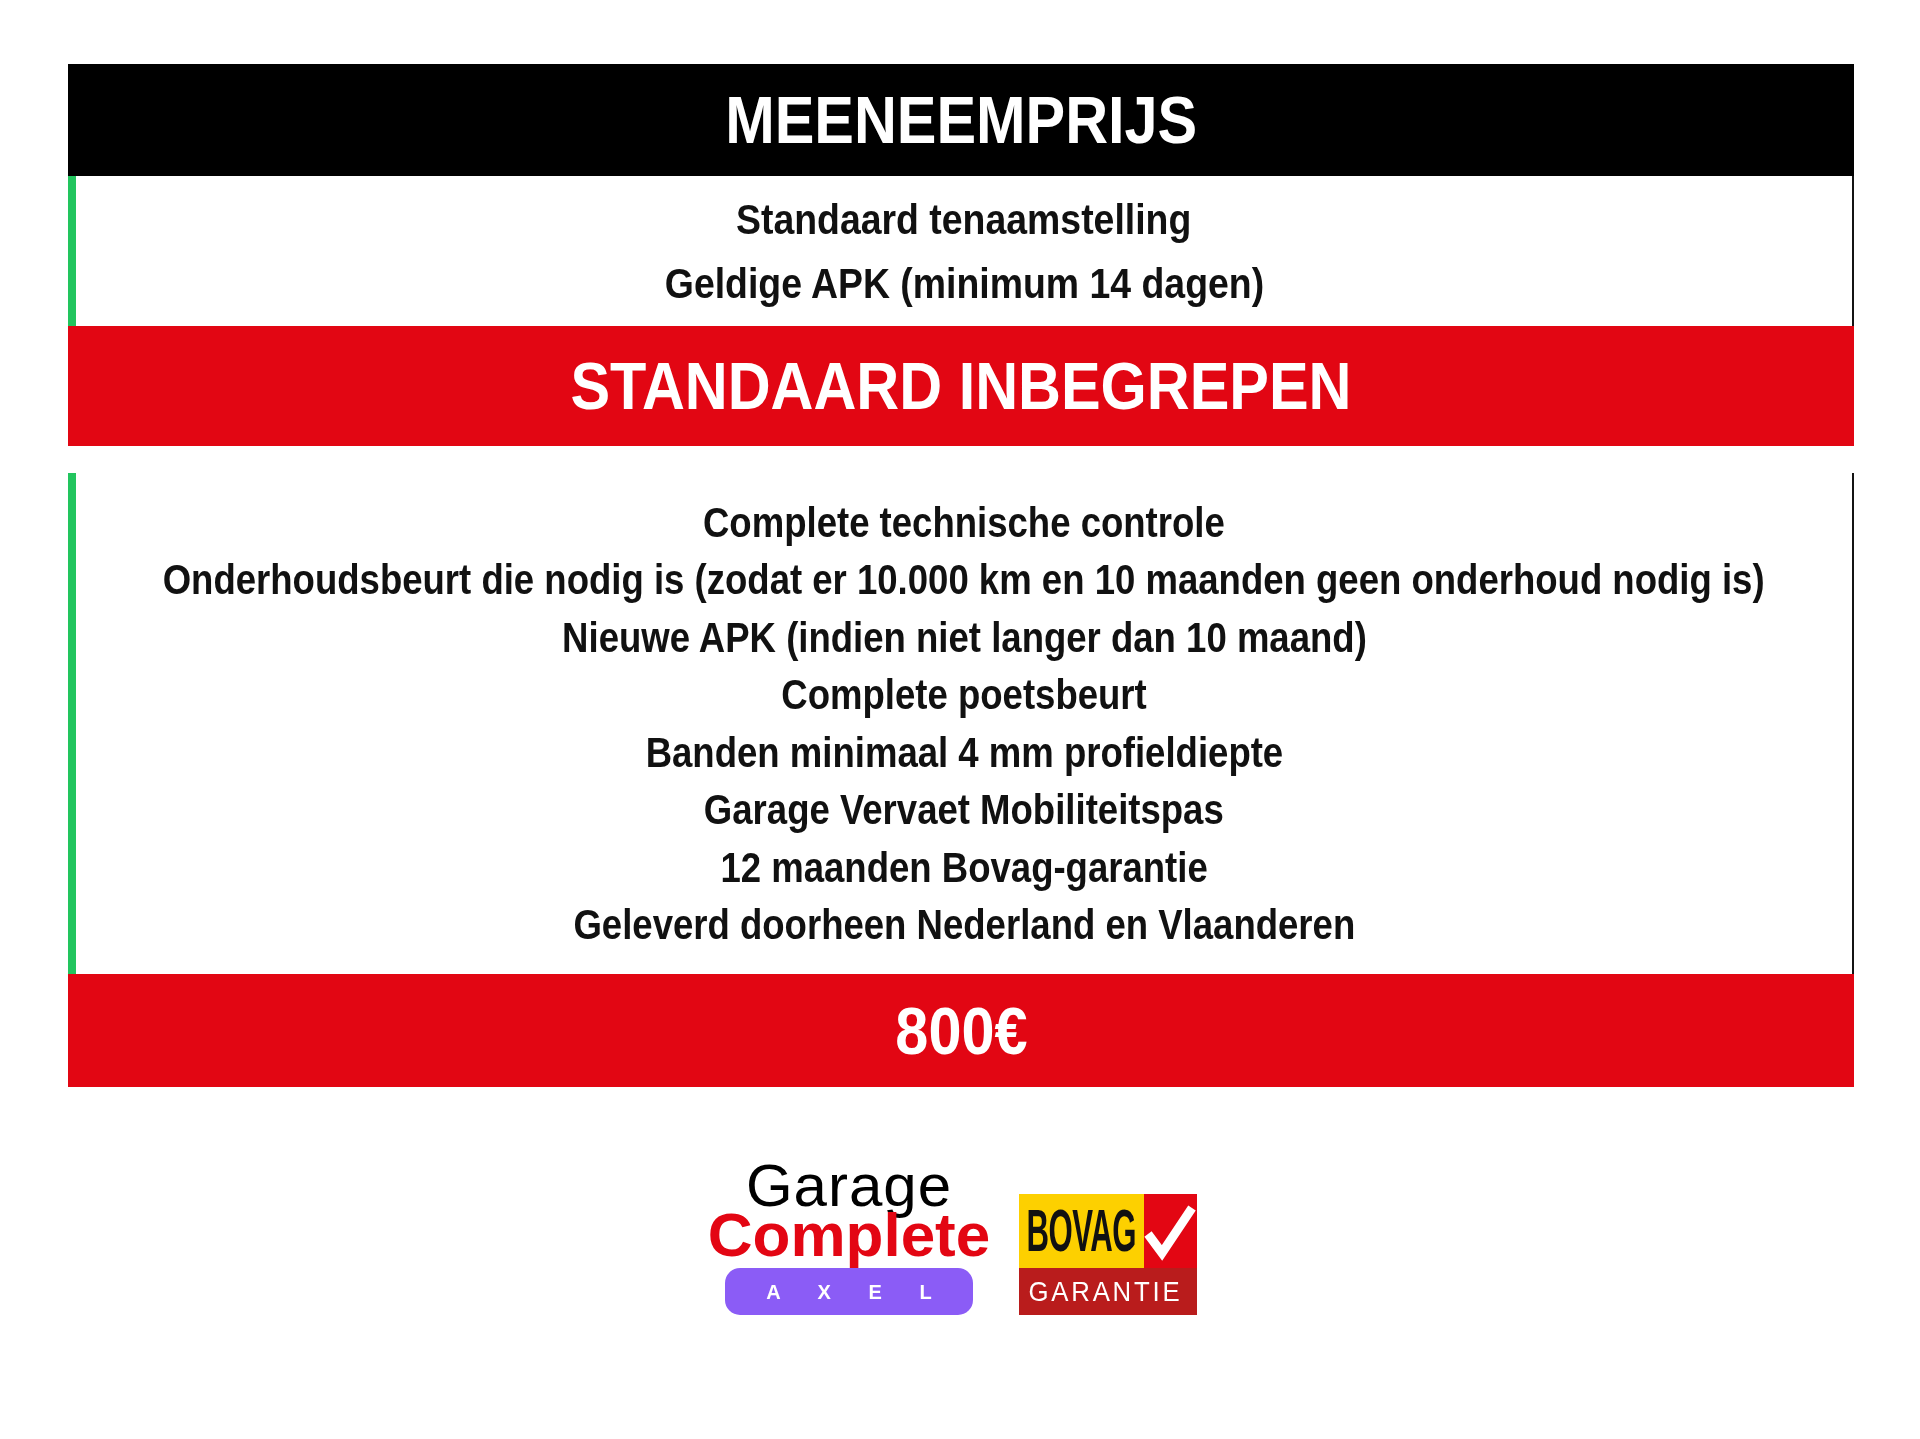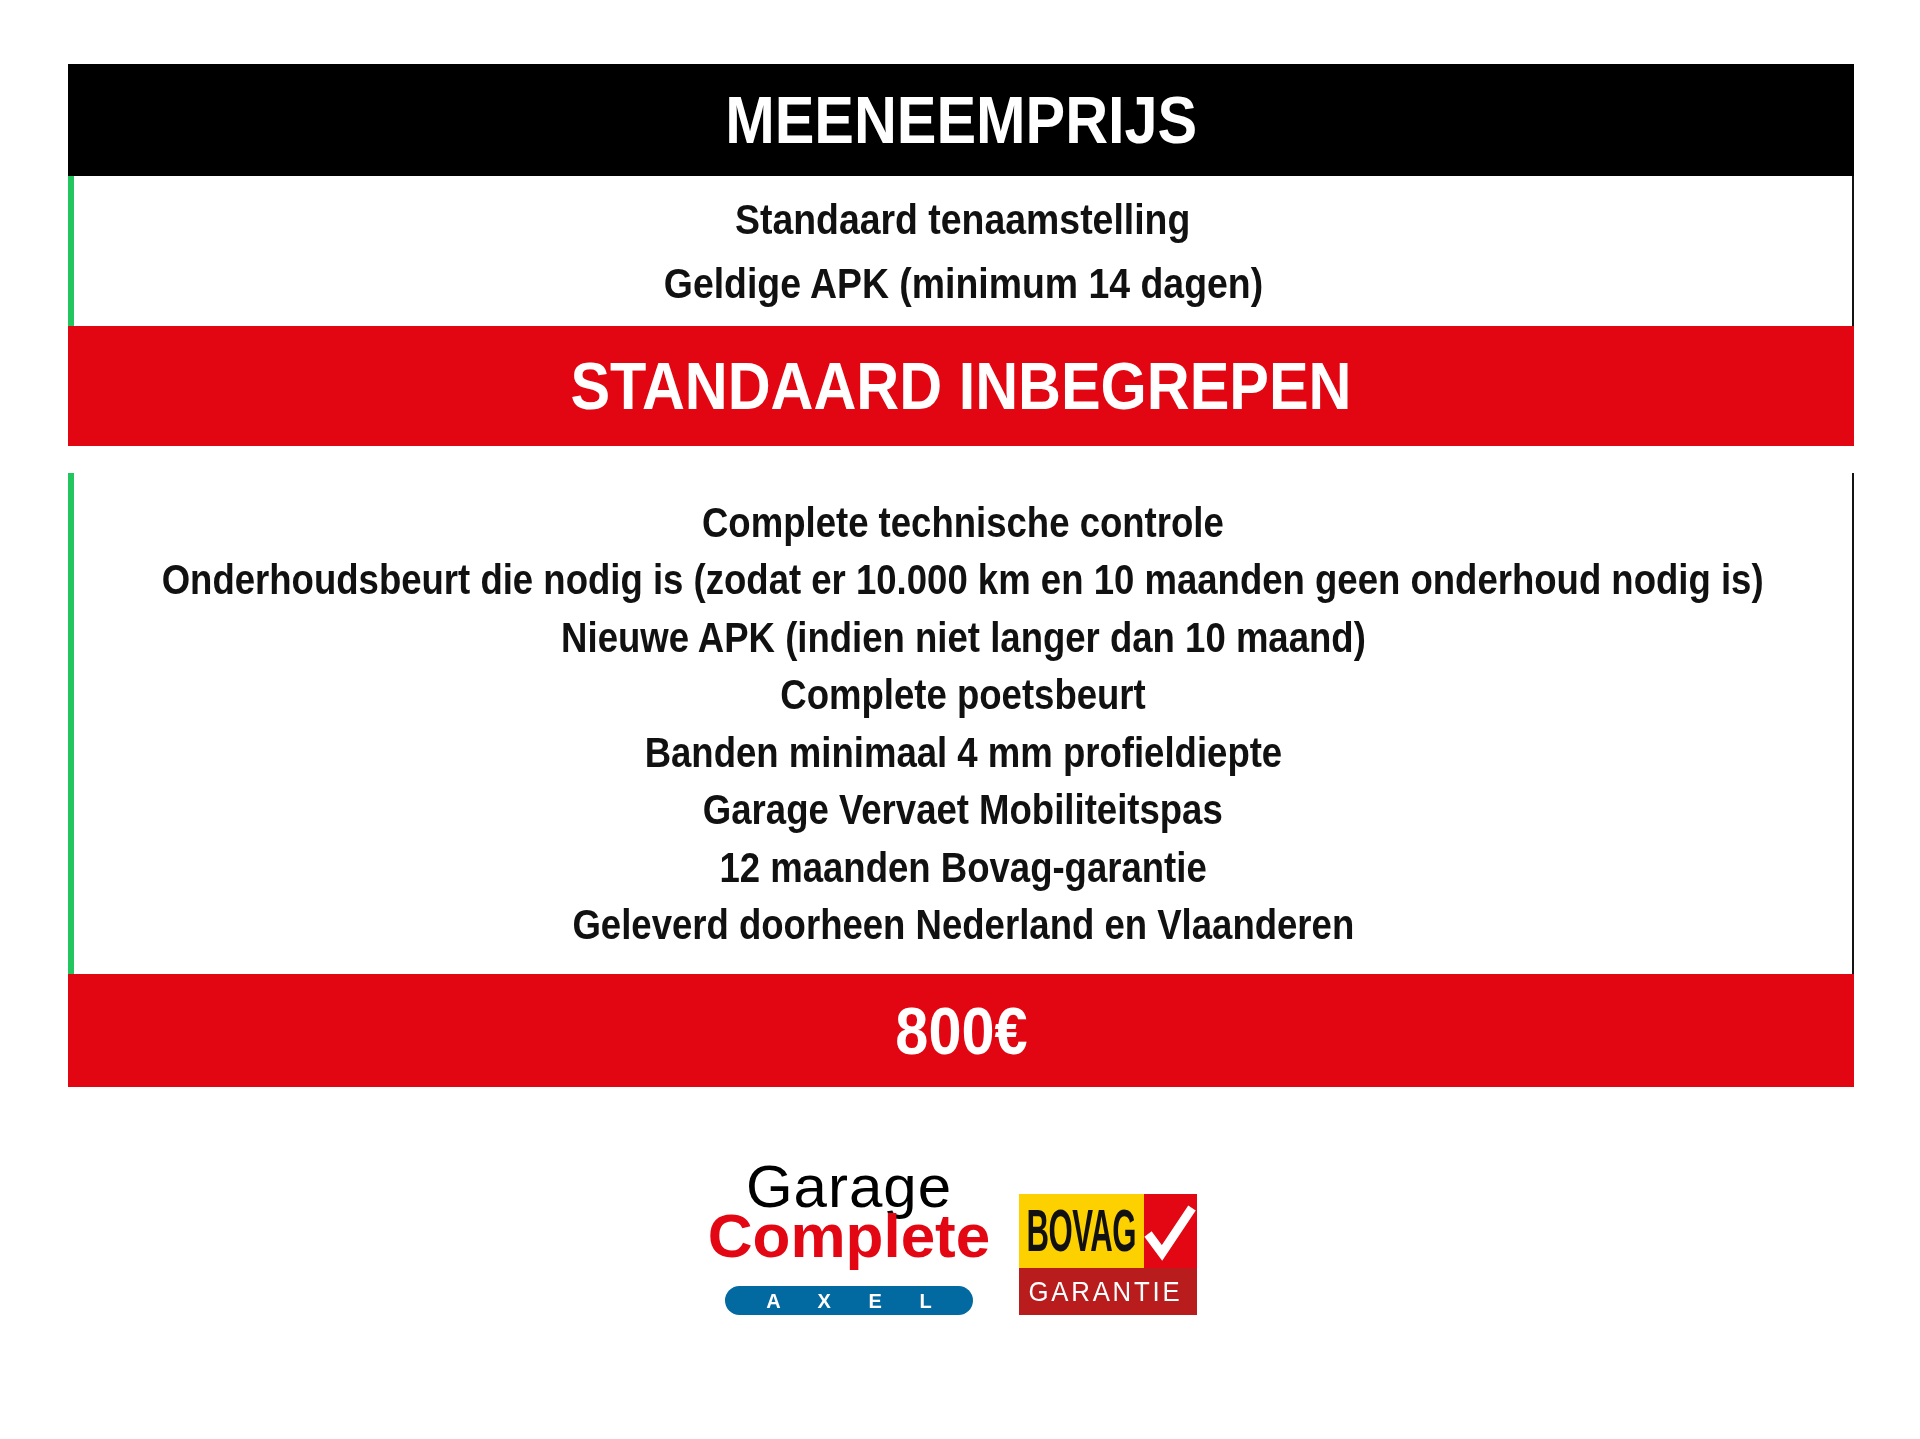--- a/index.html
+++ b/index.html
@@ -17,21 +17,21 @@
   }
   .bar-title {
     display:inline-block; white-space:nowrap;
     color:#ffffff; font-size:66px; font-weight:bold;
     transform:scaleX(0.9); transform-origin:center;
   }
 
   
   .white-box {
     background:#ffffff;
-    border-left:6px solid #22c55e; border-right:2px solid #141414;
+    border-left:8px solid #22c55e; border-right:2px solid #141414;
     display:flex; flex-direction:column; align-items:center; justify-content:center;
   }
   .sec1 { height:150px; }
   .sec2 { height:501px; }
   .white-box p {
     margin:0; color:#111111; font-weight:bold; white-space:nowrap;
     transform:scaleX(0.87); transform-origin:center;
   }
   .sec1 p { font-size:43px; line-height:64px; }
   .sec2 p { font-size:42px; line-height:57.5px; }
@@ -54,21 +54,21 @@
   }
   .garage-logo { display:flex; flex-direction:column; align-items:center; width:252px; }
   .garage-word {
     color:#000000; font-size:60px; line-height:46px; letter-spacing:1px; white-space:nowrap;
   }
   .vervaet-word {
     color:#e30613; font-size:62px; line-height:56px; font-weight:bold; white-space:nowrap;
     margin-top:-2px;
   }
   .axel-pill {
-    margin-top:22px; width:248px; height:29px; background:#0369a1; border-radius:15px;
+    margin-top:5px; width:248px; height:47px; background:#8b5cf6; border-radius:15px;
     display:flex; align-items:center; justify-content:center;
   }
   .axel-text {
     color:#ffffff; font-size:20px; font-weight:bold;
     letter-spacing:16px; padding-left:16px; white-space:nowrap; line-height:1;
   }
 
   .bovag-logo { width:178px; height:121px; display:flex; flex-direction:column;margin-top:46px; }
   .bovag-top { height:74px; display:flex; }
   .bovag-yellow {

